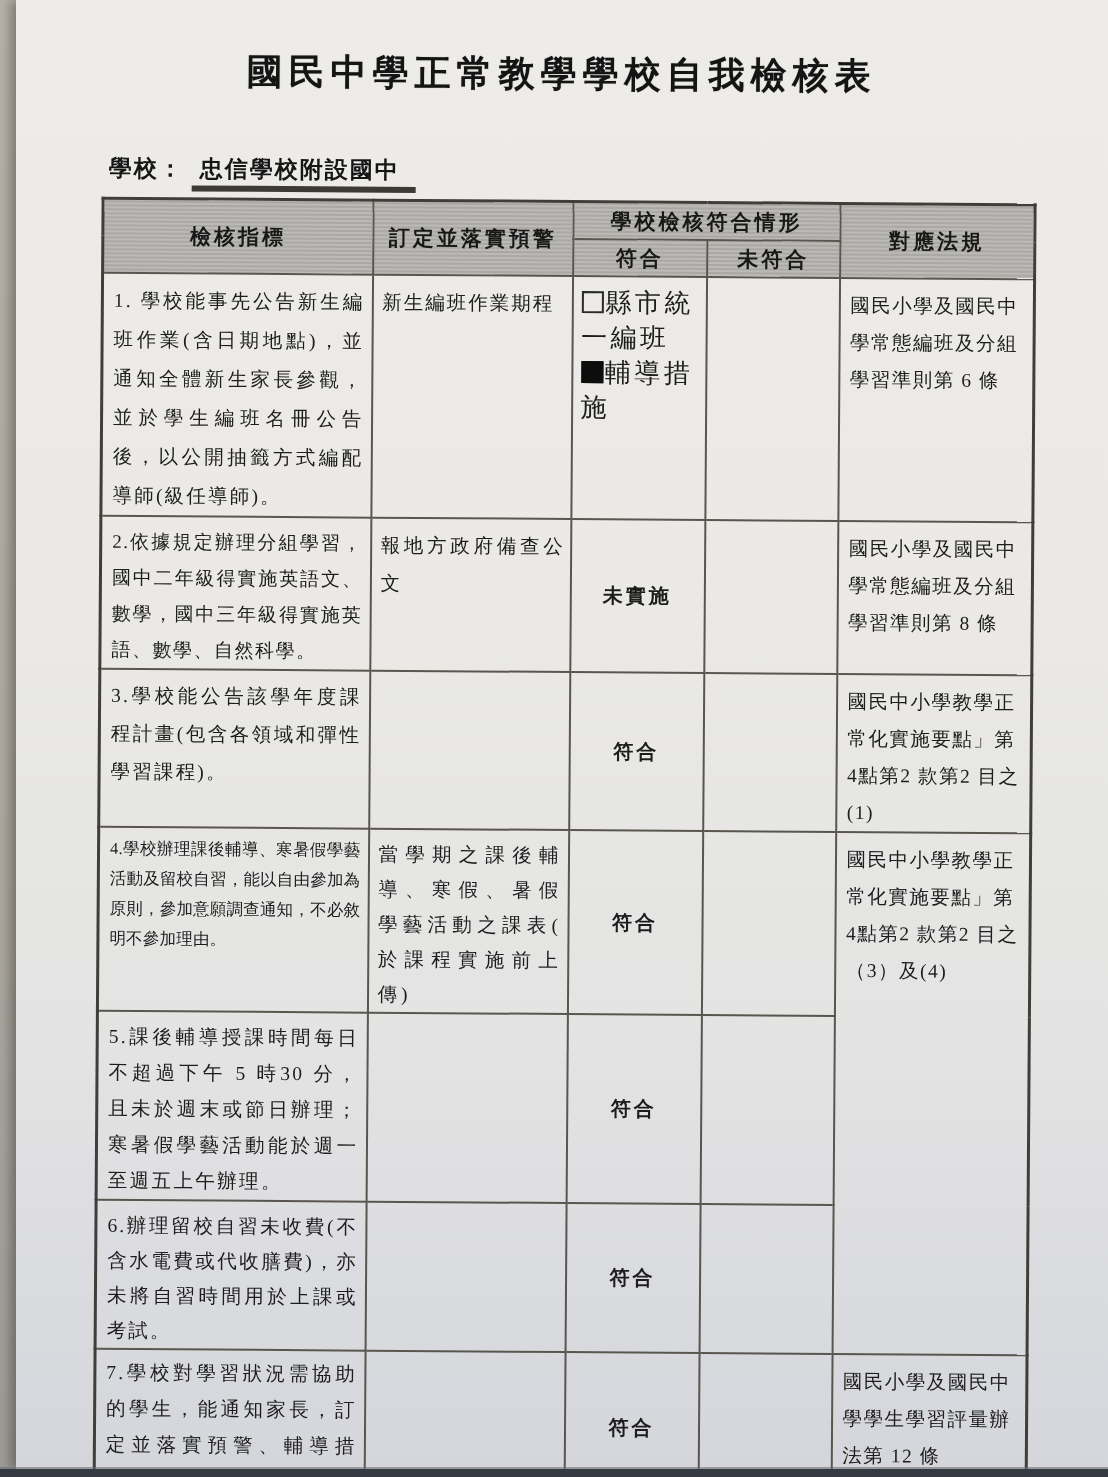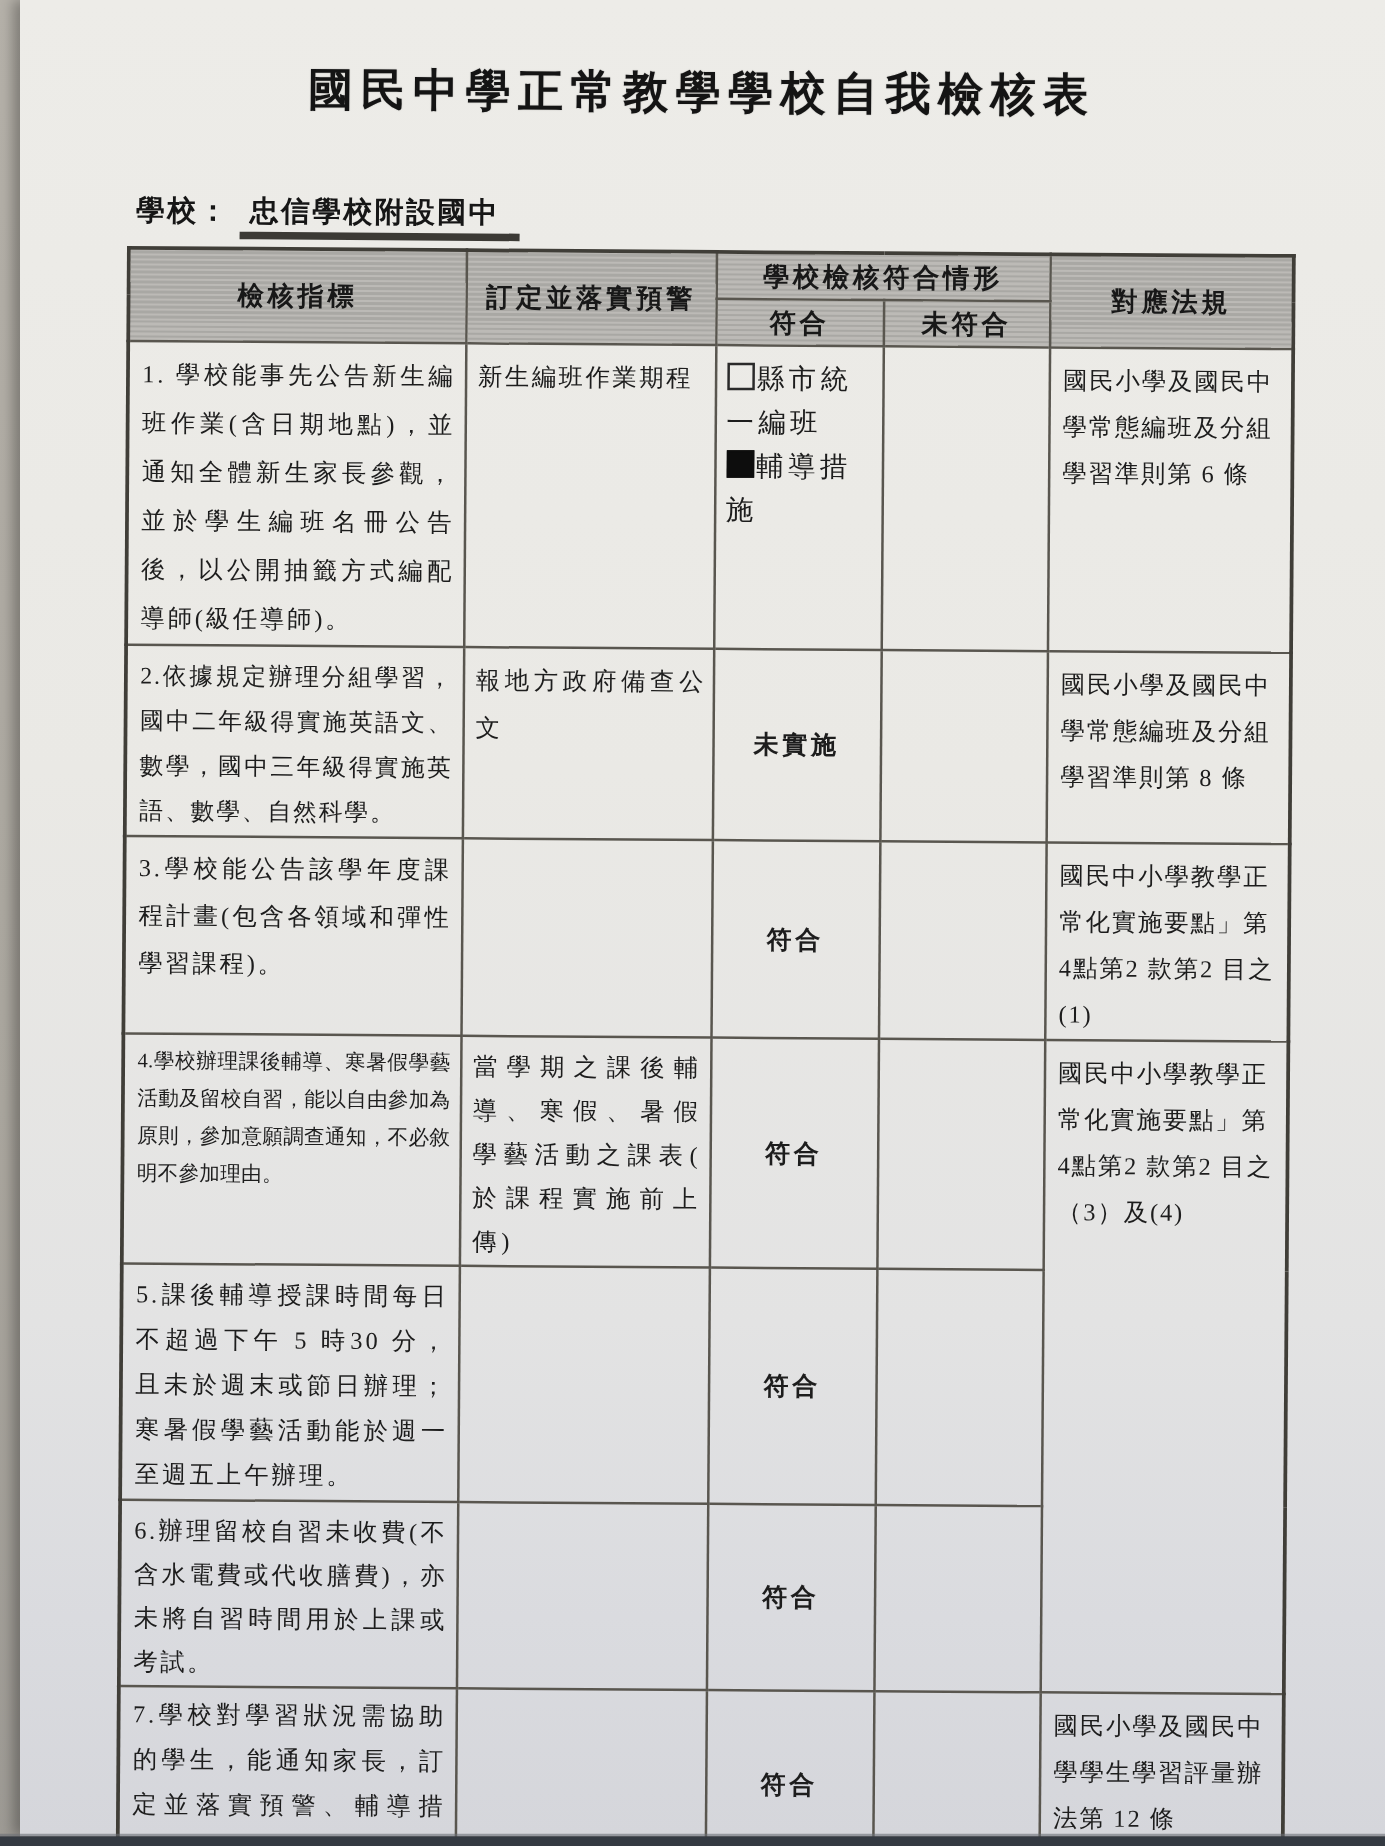--- a/index.html
+++ b/index.html
@@ -53,21 +53,21 @@
   tr.r6{height:140px}
   tr.r7{height:109px}
   tr.r2 td.ind{font-size:19px;letter-spacing:1.5px;line-height:36px;}
   tr.r3 td.ind{line-height:38px;}
   tr.r4 td.ind{font-size:16.5px;letter-spacing:0.2px;line-height:30px;padding-top:6px;}
   tr.r4 td.ev{letter-spacing:4px;line-height:35px;padding-top:7px;}
   tr.r5 td.ind{letter-spacing:2.4px;line-height:36px;}
   tr.r6 td.ind{letter-spacing:2px;line-height:35px;}
   tr.r7 td.ind{line-height:36px;padding-top:5px;}
   .chk-area{padding:8px 4px 0 8px;vertical-align:top;}
-  .chk-option{font-size:22px;letter-spacing:3.5px;line-height:35px;font-weight:400;text-align:left;}
+  .chk-option{font-size:26px;letter-spacing:3.5px;line-height:35px;font-weight:400;text-align:left;}
   .cb{display:inline-block;width:18px;height:18px;border:2px solid #2a2a2a;margin-right:2px;vertical-align:-2px;background:transparent;}
   .cb-filled{background:#0d0d0d;border-color:#0d0d0d;}
   .bottom-band{position:absolute;left:0;right:0;bottom:0;height:8px;background:#343a42;}
   .bottom-band::before{content:"";position:absolute;left:0;right:0;top:-2px;height:2px;background:#6a6e74;opacity:.6;}
 </style>
 </head>
 <body>
 
 <div class="paper">
   <div class="content">

